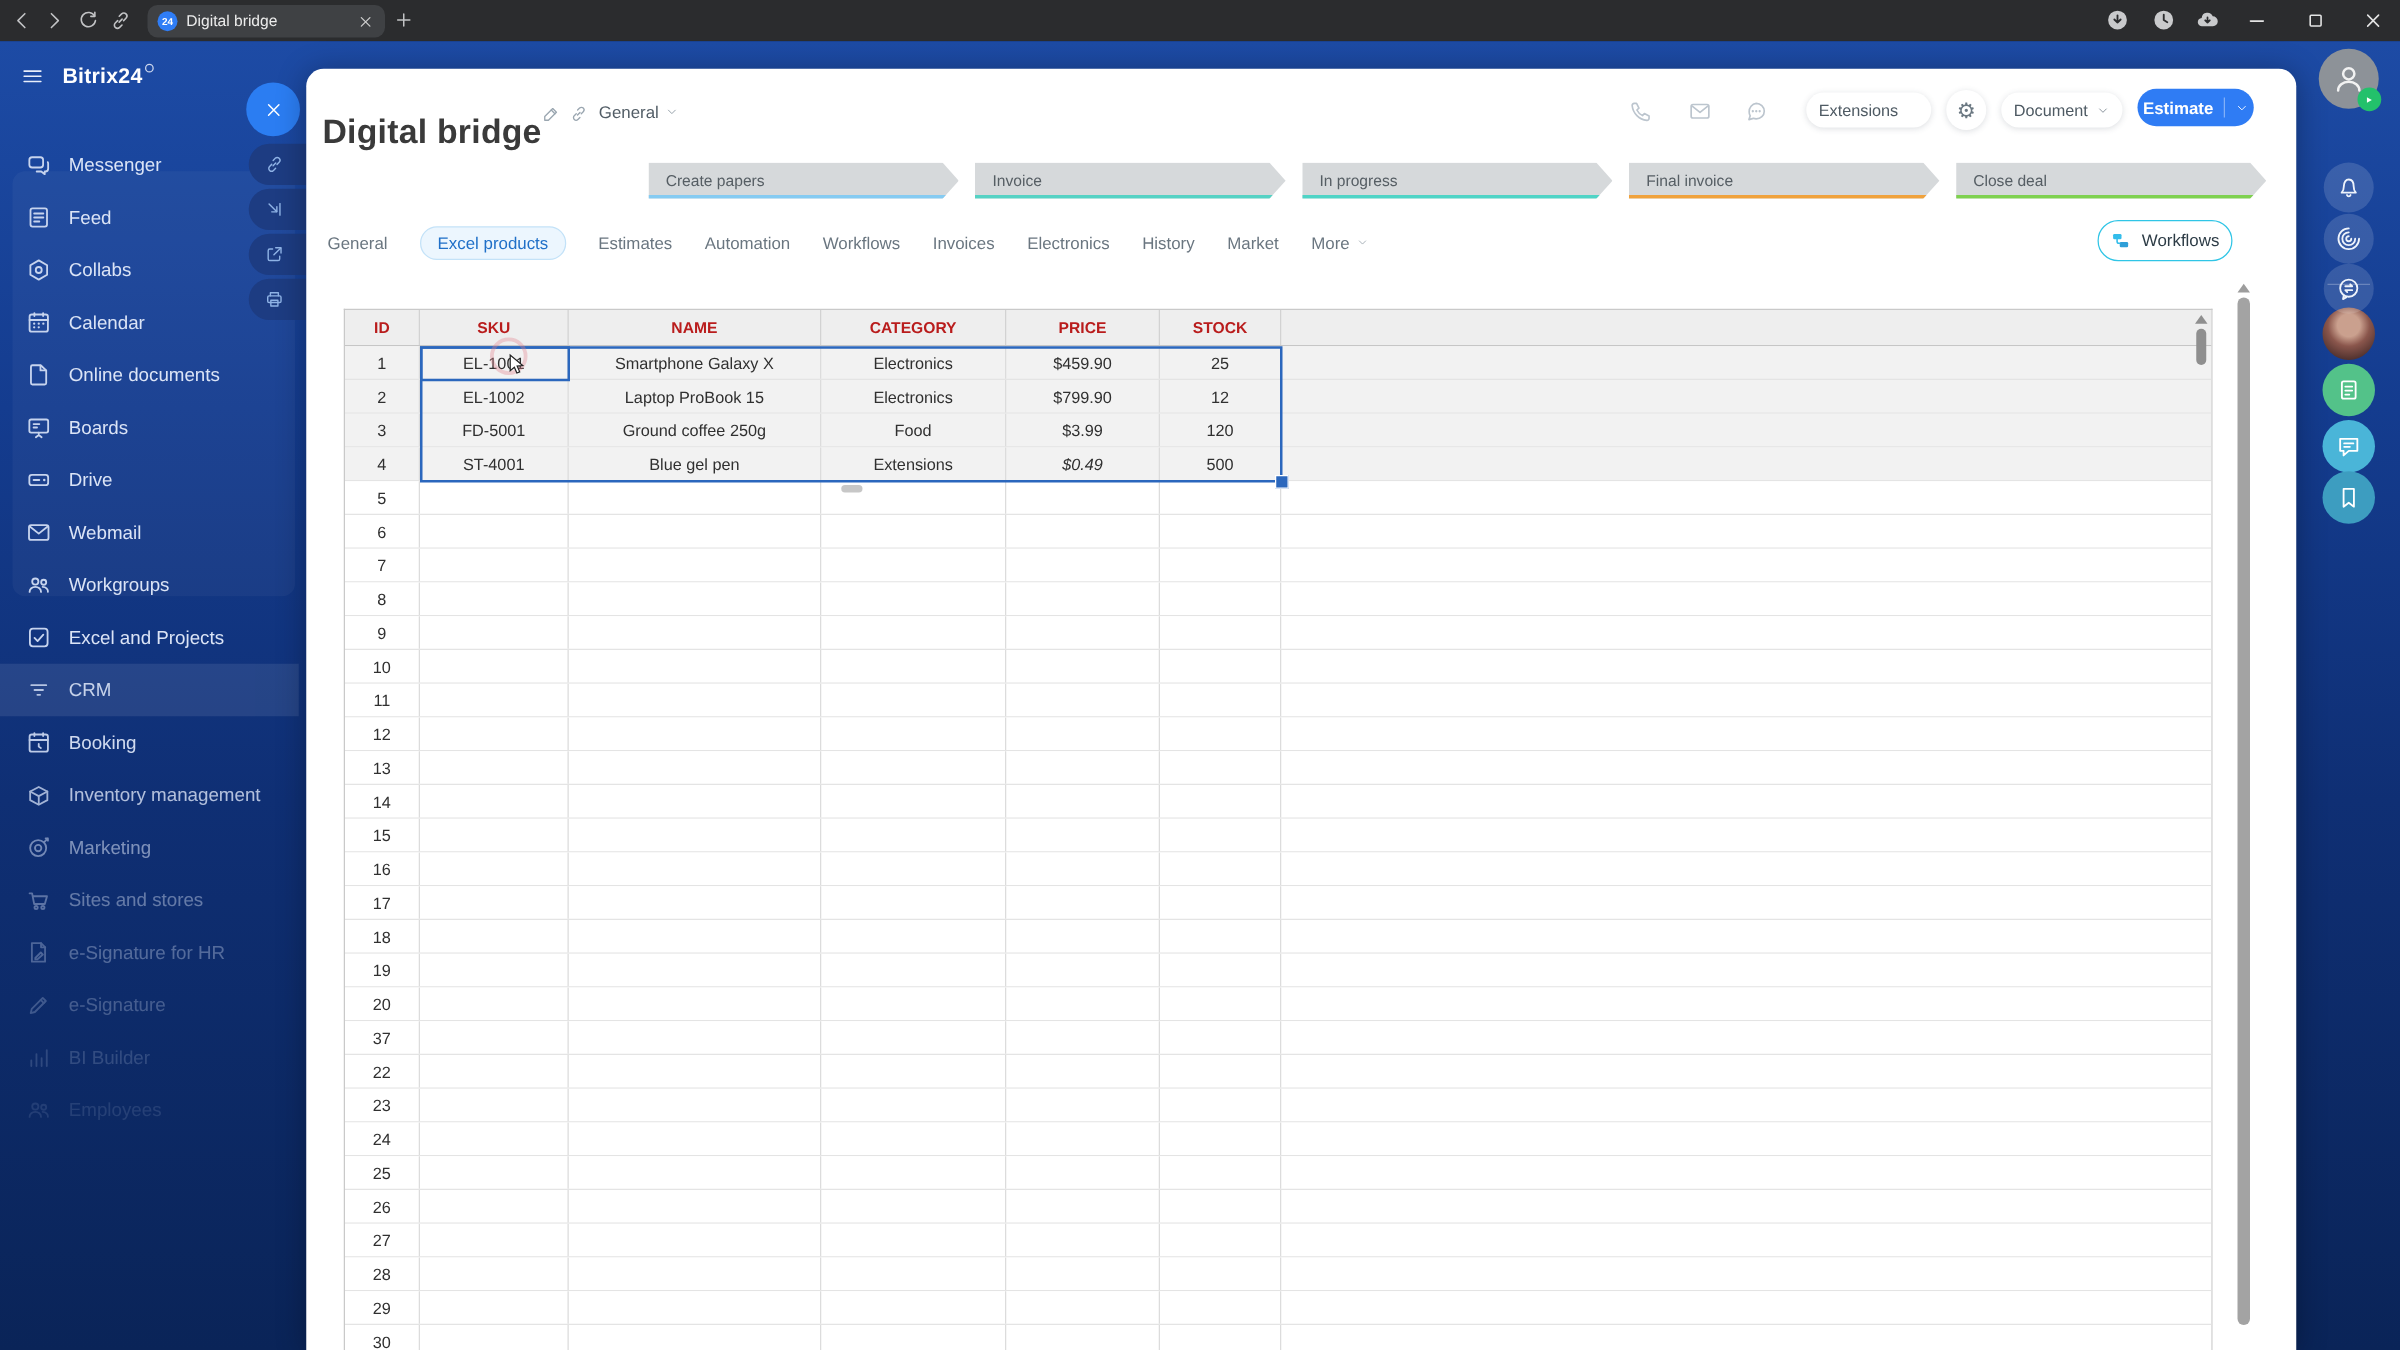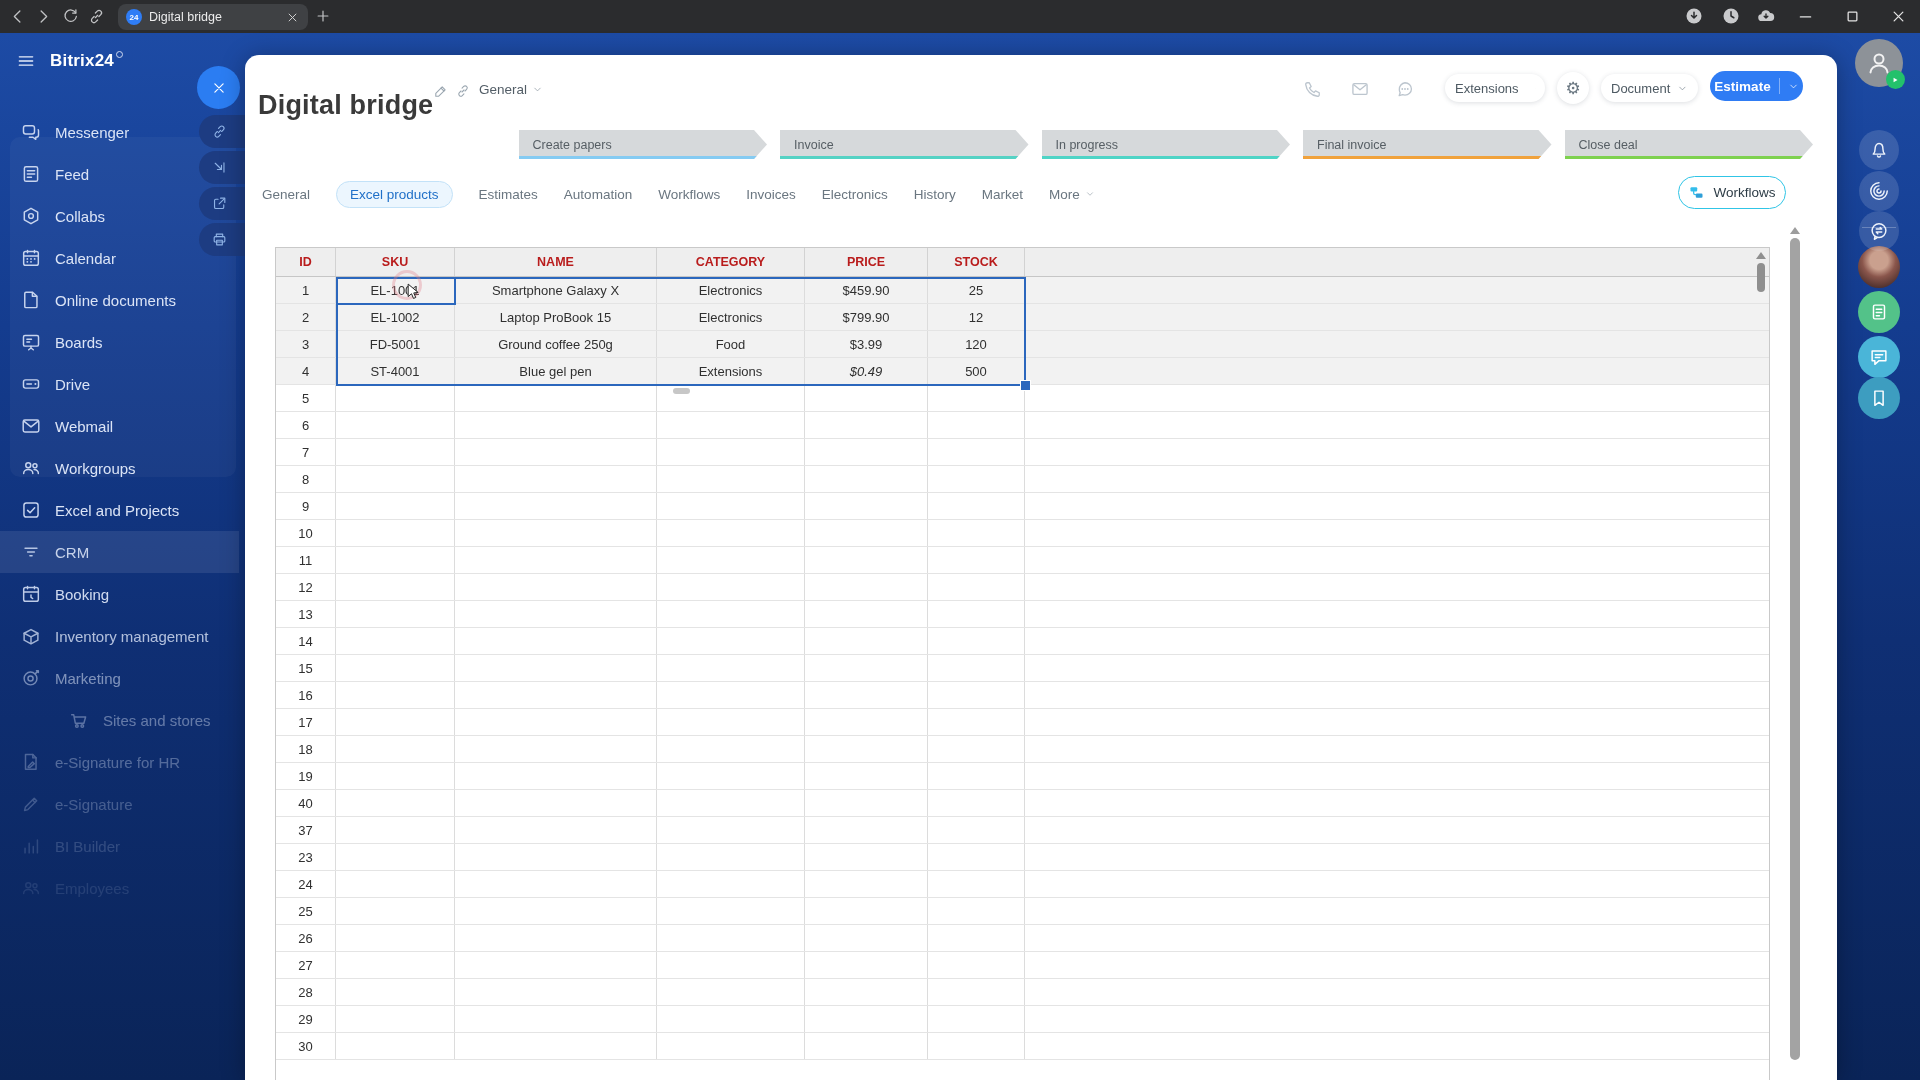--- a/index.html
+++ b/index.html
@@ -324,21 +324,21 @@
         <div class="side-item" style="opacity: 0.55;">
           <span class="ic ">
             <svg viewBox="0 0 24 24" fill="none" stroke="currentColor" stroke-width="1.6" stroke-linecap="round" stroke-linejoin="round">
               <circle cx="11.5" cy="12.5" r="7"></circle>
               <circle cx="11.5" cy="12.5" r="2.8"></circle>
               <path d="M16.5 7.5 20 4M18 4h2v2"></path>
             </svg>
           </span>
           <span class="lbl">Marketing</span>
         </div>
-        <div class="side-item" style="opacity: 0.42; margin-left: 48px;">
+        <div class="side-item" style="opacity: 0.42;">
           <span class="ic ">
             <svg viewBox="0 0 24 24" fill="none" stroke="currentColor" stroke-width="1.6" stroke-linecap="round" stroke-linejoin="round">
               <path d="M4 6.2h2.2L8 15.5h9.3l1.9-6.8H7"></path>
               <circle cx="9.7" cy="18.6" r="1.4"></circle>
               <circle cx="15.6" cy="18.6" r="1.4"></circle>
             </svg>
           </span>
           <span class="lbl">Sites and stores</span>
         </div>
         <div class="side-item" style="opacity: 0.34;">
@@ -748,30 +748,39 @@
           <div class="s-row">
             <div class="s-cell" style="width: 60px;">19</div>
             <div class="s-cell" style="width: 119px;"></div>
             <div class="s-cell" style="width: 202px;"></div>
             <div class="s-cell" style="width: 148px;"></div>
             <div class="s-cell" style="width: 123px;"></div>
             <div class="s-cell" style="width: 97px;"></div>
             <div class="s-fill"></div>
           </div>
           <div class="s-row">
-            <div class="s-cell" style="width: 60px;">40</div>
+            <div class="s-cell" style="width: 60px;">20</div>
             <div class="s-cell" style="width: 119px;"></div>
             <div class="s-cell" style="width: 202px;"></div>
             <div class="s-cell" style="width: 148px;"></div>
             <div class="s-cell" style="width: 123px;"></div>
             <div class="s-cell" style="width: 97px;"></div>
             <div class="s-fill"></div>
           </div>
           <div class="s-row">
             <div class="s-cell" style="width: 60px;">37</div>
+            <div class="s-cell" style="width: 119px;"></div>
+            <div class="s-cell" style="width: 202px;"></div>
+            <div class="s-cell" style="width: 148px;"></div>
+            <div class="s-cell" style="width: 123px;"></div>
+            <div class="s-cell" style="width: 97px;"></div>
+            <div class="s-fill"></div>
+          </div>
+          <div class="s-row">
+            <div class="s-cell" style="width: 60px;">22</div>
             <div class="s-cell" style="width: 119px;"></div>
             <div class="s-cell" style="width: 202px;"></div>
             <div class="s-cell" style="width: 148px;"></div>
             <div class="s-cell" style="width: 123px;"></div>
             <div class="s-cell" style="width: 97px;"></div>
             <div class="s-fill"></div>
           </div>
           <div class="s-row">
             <div class="s-cell" style="width: 60px;">23</div>
             <div class="s-cell" style="width: 119px;"></div>

